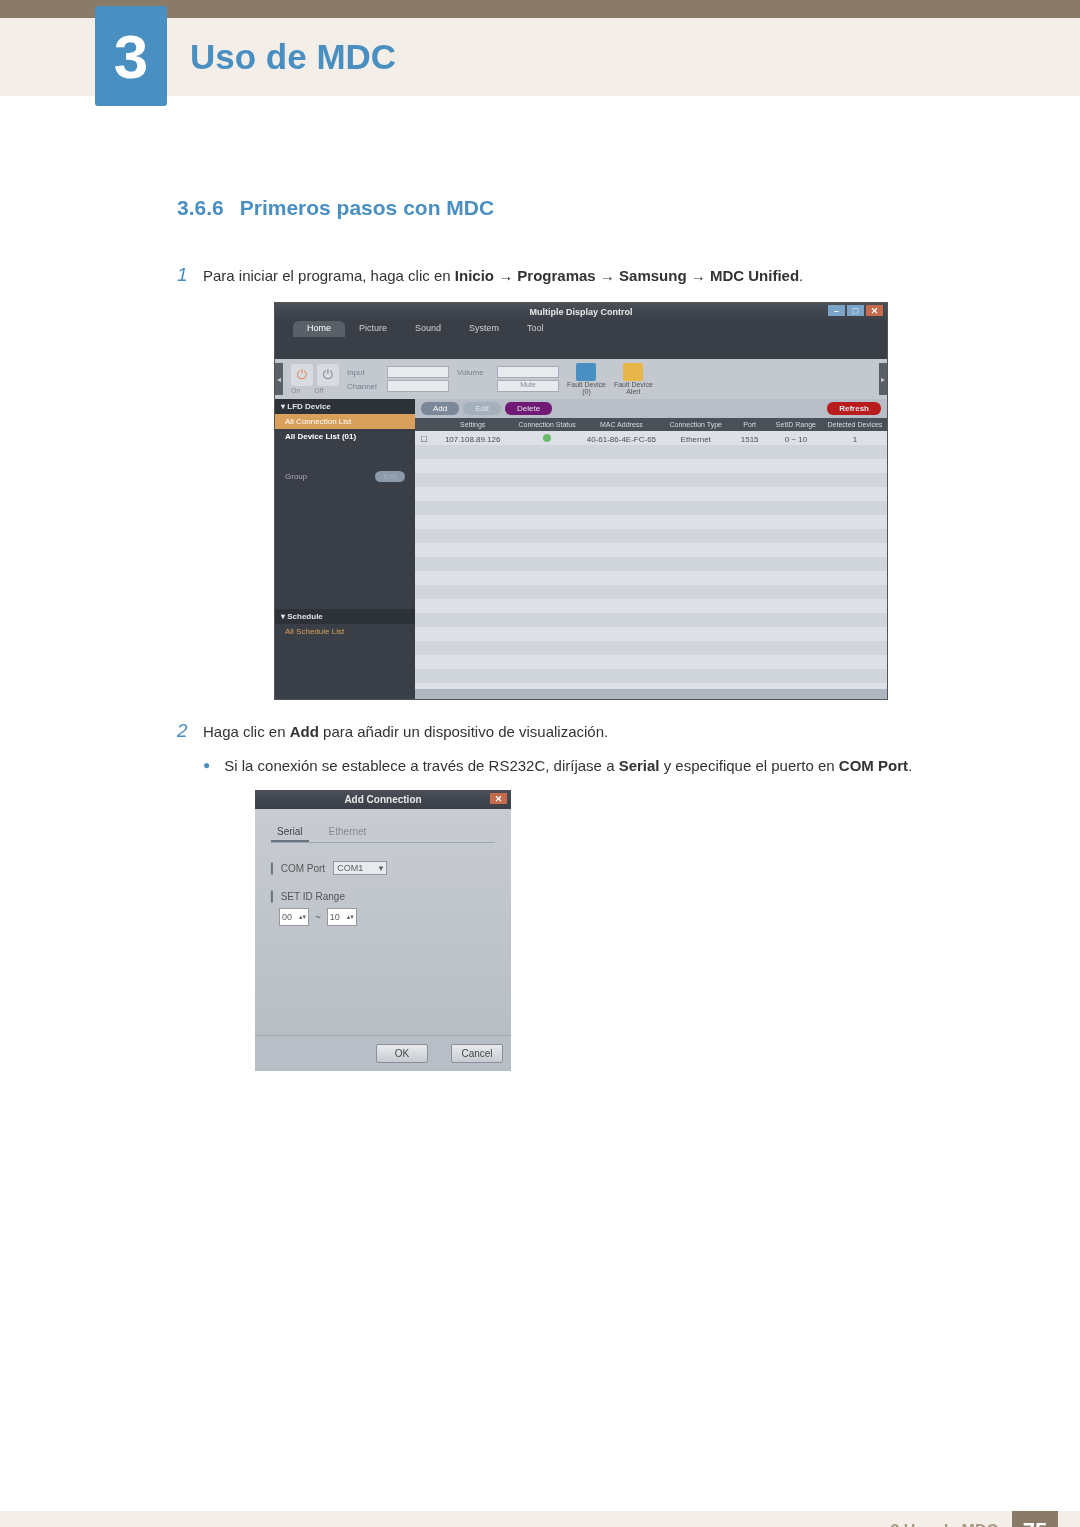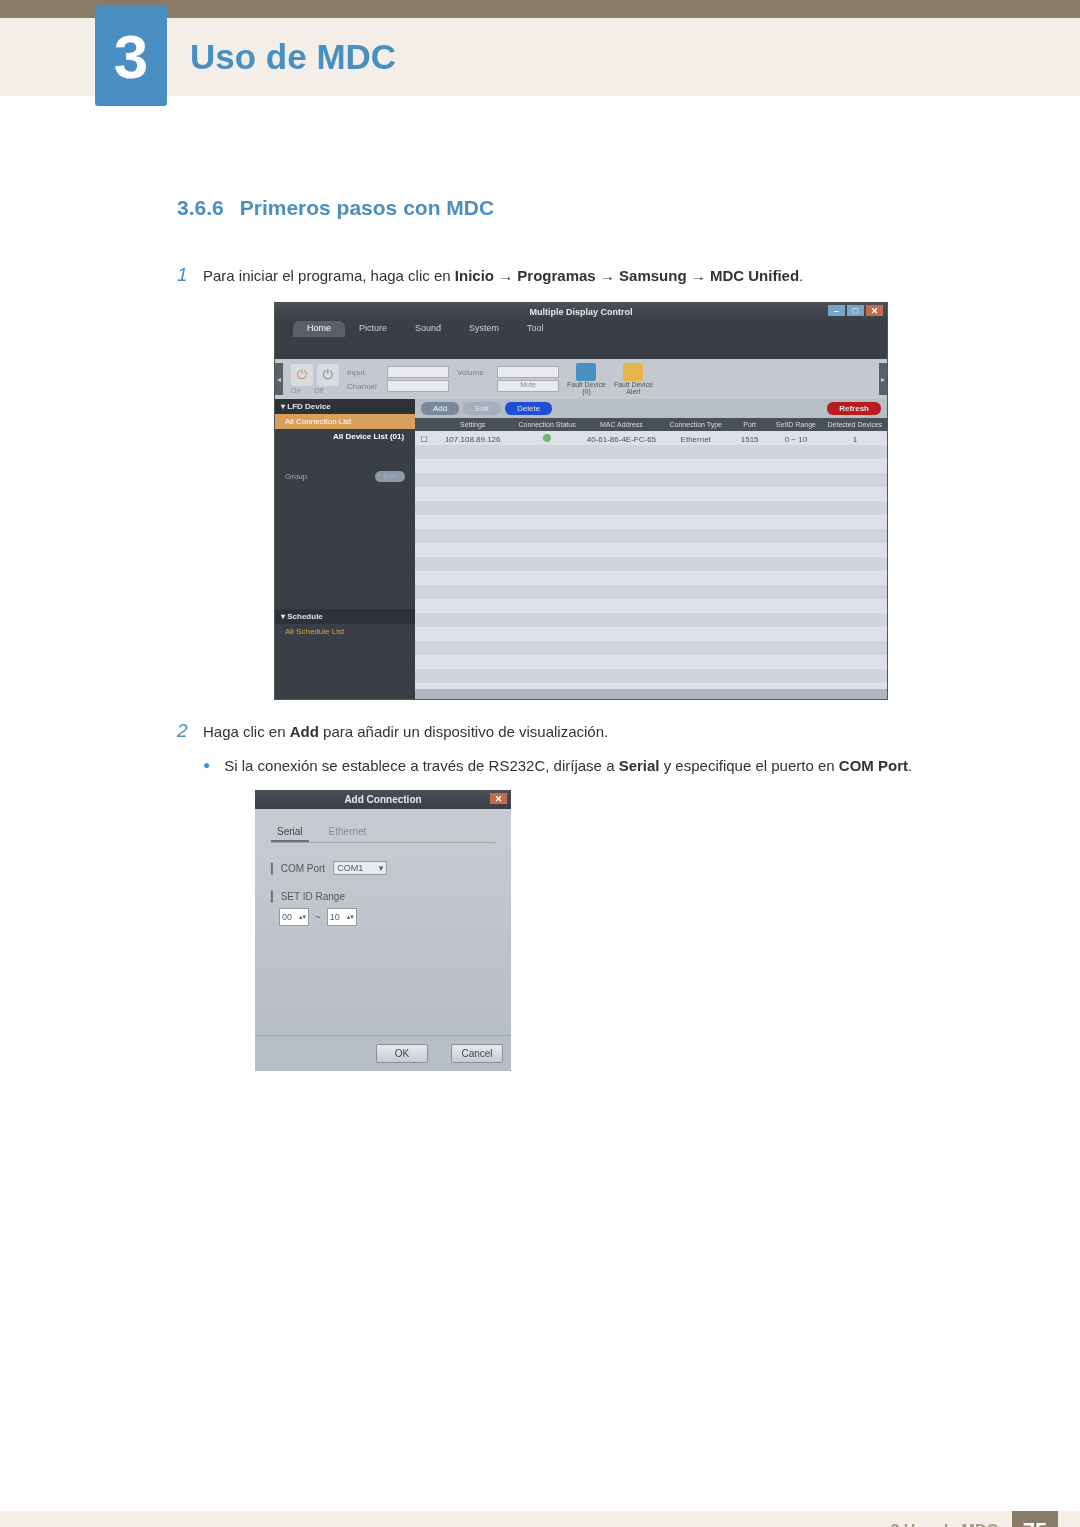--- a/index.html
+++ b/index.html
@@ -100,31 +100,31 @@
 .tb-arrow { position: absolute; width: 8px; height: 32px; background: #5a6068; color: #ccc; display: flex; align-items: center; justify-content: center; font-size: 8px; }
 .tb-arrow.l { left: 0; }
 .tb-arrow.r { right: 0; }
 
 .mdc-body { display: flex; height: 300px; }
 .mdc-side { width: 140px; background: #3a3e46; display: flex; flex-direction: column; }
 .side-sec { background: #2d3138; color: #e0e4ea; padding: 3px 6px; font-weight: bold; font-size: 8px; }
 .side-sec::before { content: "▾ "; }
 .side-item { padding: 3px 10px; color: #d8a05a; font-size: 8px; }
 .side-item.active { background: #d8a05a; color: #fff; }
-.side-item.white { color: #fff; font-weight: bold; margin-left: 48px; }
+.side-item.white { color: #fff; font-weight: bold; }
 .side-row { display: flex; justify-content: space-between; padding: 3px 10px; align-items: center; }
 .side-row span { color: #aab; font-size: 8px; margin-top: 24px; }
 .side-edit { background: #8a9aab; color: #fff; padding: 1px 8px; border-radius: 6px; font-size: 7px; }
 
 .mdc-main { flex: 1; background: #d8dce2; display: flex; flex-direction: column; }
 .main-bar { background: #b8bec7; display: flex; padding: 3px 6px; gap: 4px; align-items: center; }
 .mbtn { padding: 2px 12px; border-radius: 6px; font-size: 8px; color: #fff; }
 .mbtn.add { background: #7a8899; }
 .mbtn.edit { background: #a5b0bd; color: #e0e4ea; }
-.mbtn.del { background: #1d4ed8; color: #e0e4ea; }
+.mbtn.del { background: #701a75; color: #e0e4ea; }
 .mbtn.ref { background: #b91c1c; color: #e0e4ea; margin-left: auto; font-weight: bold; }
 .main-hdr { background: #4a5058; display: flex; color: #d8dce2; font-size: 7px; }
 .main-hdr > div, .main-row > div { padding: 3px 4px; text-align: center; }
 .c-chk { width: 18px; }
 .c-set { flex: 1.4; }
 .c-con { flex: 1.2; }
 .c-mac { flex: 1.4; }
 .c-typ { flex: 1.2; }
 .c-prt { flex: 0.6; }
 .c-rng { flex: 0.9; }

